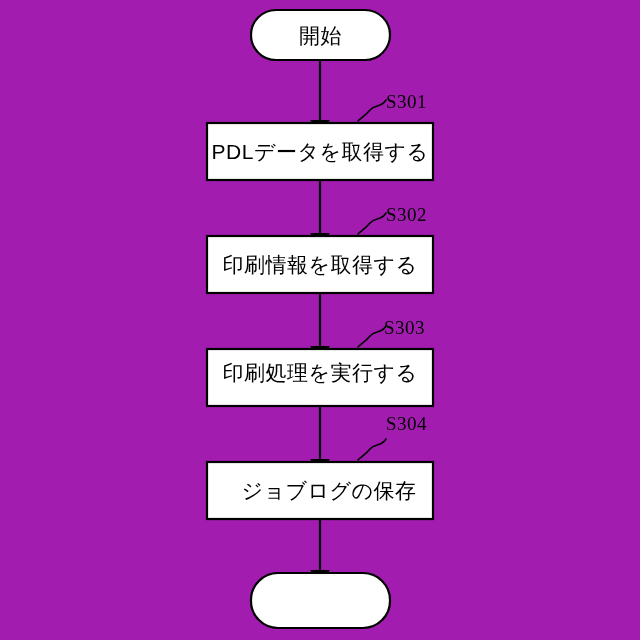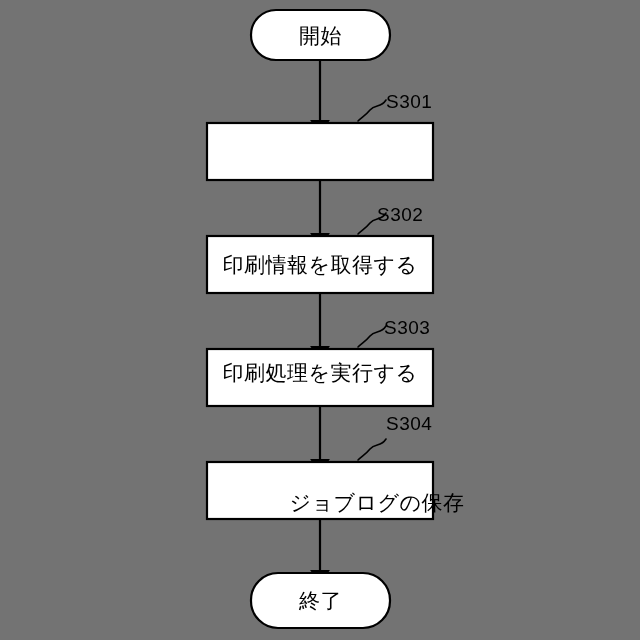--- a/index.html
+++ b/index.html
@@ -7,21 +7,21 @@
     padding: 0;
     background: #ffffff;
   }
   body {
     font-family: "Liberation Sans", "DejaVu Sans", sans-serif;
   }
   #canvas {
     position: relative;
     width: 640px;
     height: 640px;
-    background: #737373;
+    background: #a21caf;
     overflow: hidden;
   }
   .flow-svg {
     position: absolute;
     left: 0;
     top: 0;
     width: 640px;
     height: 640px;
   }
   .node-text {
@@ -42,20 +42,21 @@
   .process-text {
     font-size: 21px;
   }
   .step-label {
     position: absolute;
     color: #000000;
     font-size: 19px;
     line-height: 1;
     white-space: nowrap;
     letter-spacing: 0.5px;
+    font-family: Liberation Serif, serif;
   }
 </style>
 </head>
 <body>
 
 <div id="canvas">
 
   <svg class="flow-svg" viewBox="0 0 640 640">
     <defs>
       <marker id="arrowhead" markerWidth="7" markerHeight="9" refX="0.4" refY="4.5" orient="auto" markerUnits="strokeWidth">
@@ -83,30 +84,30 @@
     <g fill="none" stroke="#000000" stroke-width="1.6" stroke-linecap="round">
       <path d="M 386 100 C 381 108, 375 104, 370 110 C 366 115, 362 117, 358 121"></path>
       <path d="M 386 213 C 381 221, 375 217, 370 223 C 366 228, 362 230, 358 234"></path>
       <path d="M 386 326 C 381 334, 375 330, 370 336 C 366 341, 362 343, 358 347"></path>
       <path d="M 386 439 C 381 447, 375 443, 370 449 C 366 454, 362 456, 358 460"></path>
     </g>
   </svg>
 
   <div class="node-text terminator-text" style="left:251px; top:10px; width:139px; height:50px;">開始</div>
 
+  <div class="node-text process-text" style="left:207px; top:123px; width:226px; height:57px;">PDLデータを取得する</div>
 
   <div class="node-text process-text" style="left:207px; top:236px; width:226px; height:57px;">印刷情報を取得する</div>
 
   <div class="node-text process-text" style="left:207px; top:349px; width:226px; height:46px;">印刷処理を実行する</div>
 
-  <div class="node-text process-text" style="left:207px; top:474px; width:244px; height:57px;padding-left:48px;">ジョブログの保存</div>
+  <div class="node-text process-text" style="left:207px; top:462px; width:244px; height:57px;">ジョブログの保存</div>
 
-  <div class="node-text terminator-text" style="left:251px; top:573px; width:139px; height:55px;">終了</div>
 
   <div class="step-label" style="left:386px; top:92px;">S301</div>
 
-  <div class="step-label" style="left:377px; top:205px;">S302</div>
+  <div class="step-label" style="left:386px; top:205px;">S302</div>
 
   <div class="step-label" style="left:384px; top:318px;">S303</div>
 
   <div class="step-label" style="left:386px; top:414px;">S304</div>
 
 </div>
 
 </body></html>

